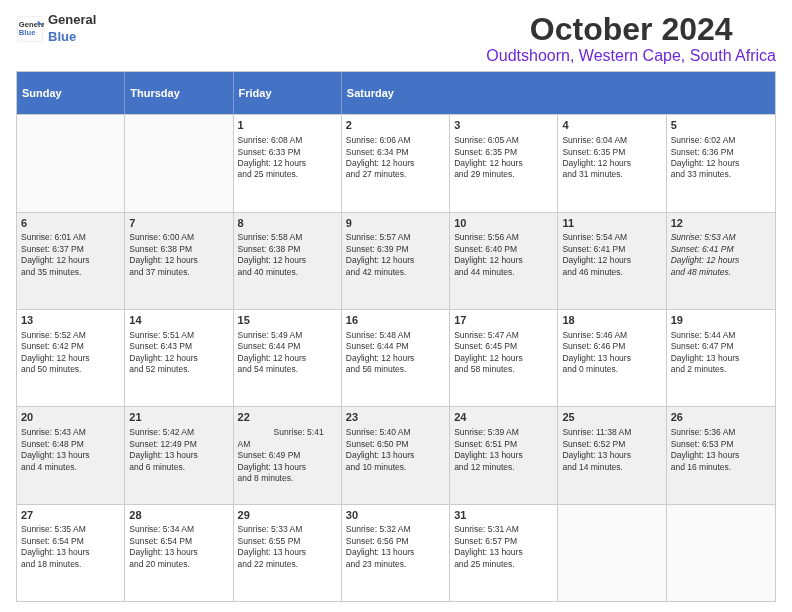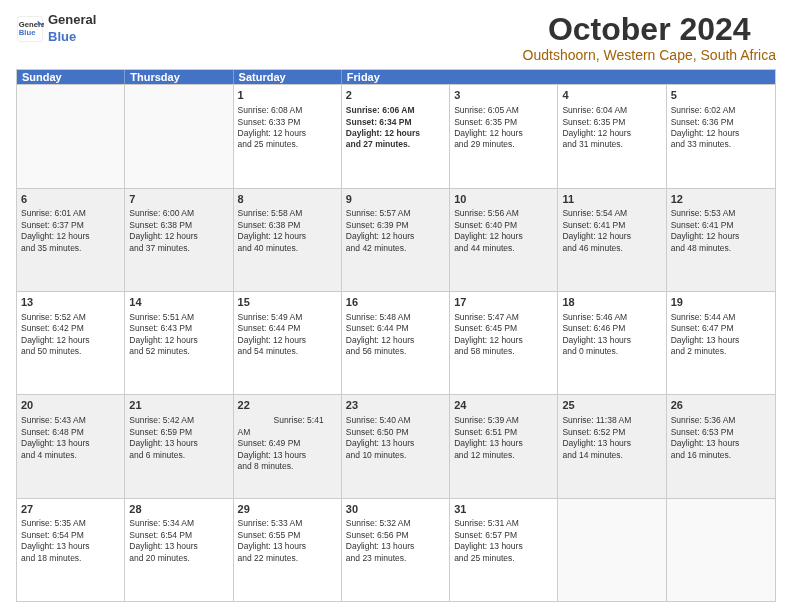--- a/index.html
+++ b/index.html
@@ -36,39 +36,39 @@
       text-align: right;
     }
     .month-title {
       font-size: 32px;
       font-weight: bold;
       color: #333;
       line-height: 1.1;
       text-align: center;
     }
     .subtitle {
-      font-size: 14px;
-      color: #a16207;
+      font-size: 16px;
+      color: #6d28d9;
     }
     .calendar {
       flex: 1;
       display: flex;
       flex-direction: column;
       border: 1px solid #ccc;
     }
     .cal-header-row {
       display: grid;
       grid-template-columns: repeat(7, 1fr);
       background: #4472C4;
     }
     .cal-header-cell {
       color: #fff;
       font-size: 11px;
       font-weight: bold;
-      padding: 1px 5px;
+      padding: 15px 5px;
       text-align: left;
       border-right: 1px solid rgba(255,255,255,0.3);
     }
     .cal-header-cell:last-child { border-right: none; }
     .cal-body {
       display: flex;
       flex-direction: column;
       flex: 1;
     }
     .cal-row {
@@ -117,32 +117,32 @@
     <div class="title-block">
       <div class="month-title">October 2024</div>
       <div class="subtitle">Oudtshoorn, Western Cape, South Africa</div>
     </div>
   </div>
 
   <div class="calendar">
     <div class="cal-header-row">
         <div class="cal-header-cell">Sunday</div>
         <div class="cal-header-cell">Thursday</div>
+        <div class="cal-header-cell">Friday</div>
         <div class="cal-header-cell">Saturday</div>
-        <div class="cal-header-cell">Friday</div>
       </div>
     <div class="cal-body">
         <div class="cal-row">
           <div class="cal-cell empty"></div>
           <div class="cal-cell empty"></div>
           <div class="cal-cell"><span class="day-num">1</span><span style="white-space: pre-line;">Sunrise: 6:08 AM
 Sunset: 6:33 PM
 Daylight: 12 hours
 and 25 minutes.</span></div>
-          <div class="cal-cell"><span class="day-num">2</span><span style="white-space: pre-line; font-weight: bold;">Sunrise: 6:06 AM
+          <div class="cal-cell"><span class="day-num">2</span><span style="white-space: pre-line;">Sunrise: 6:06 AM
 Sunset: 6:34 PM
 Daylight: 12 hours
 and 27 minutes.</span></div>
           <div class="cal-cell"><span class="day-num">3</span><span style="white-space: pre-line;">Sunrise: 6:05 AM
 Sunset: 6:35 PM
 Daylight: 12 hours
 and 29 minutes.</span></div>
           <div class="cal-cell"><span class="day-num">4</span><span style="white-space: pre-line; margin-top: 12px;">Sunrise: 6:04 AM
 Sunset: 6:35 PM
 Daylight: 12 hours
@@ -170,21 +170,21 @@
 Daylight: 12 hours
 and 42 minutes.</span></div>
           <div class="cal-cell shaded"><span class="day-num">10</span><span style="white-space: pre-line;">Sunrise: 5:56 AM
 Sunset: 6:40 PM
 Daylight: 12 hours
 and 44 minutes.</span></div>
           <div class="cal-cell shaded"><span class="day-num">11</span><span style="white-space: pre-line;">Sunrise: 5:54 AM
 Sunset: 6:41 PM
 Daylight: 12 hours
 and 46 minutes.</span></div>
-          <div class="cal-cell shaded"><span class="day-num">12</span><span style="white-space: pre-line;">Sunrise: 5:53 AM
+          <div class="cal-cell shaded"><span class="day-num">12</span><span style="white-space: pre-line; font-style: italic;">Sunrise: 5:53 AM
 Sunset: 6:41 PM
 Daylight: 12 hours
 and 48 minutes.</span></div>
         </div>
         <div class="cal-row">
           <div class="cal-cell"><span class="day-num">13</span><span style="white-space: pre-line;">Sunrise: 5:52 AM
 Sunset: 6:42 PM
 Daylight: 12 hours
 and 50 minutes.</span></div>
           <div class="cal-cell"><span class="day-num">14</span><span style="white-space: pre-line;">Sunrise: 5:51 AM
@@ -211,21 +211,21 @@
 Sunset: 6:47 PM
 Daylight: 13 hours
 and 2 minutes.</span></div>
         </div>
         <div class="cal-row">
           <div class="cal-cell shaded"><span class="day-num">20</span><span style="white-space: pre-line;">Sunrise: 5:43 AM
 Sunset: 6:48 PM
 Daylight: 13 hours
 and 4 minutes.</span></div>
           <div class="cal-cell shaded"><span class="day-num">21</span><span style="white-space: pre-line;">Sunrise: 5:42 AM
-Sunset: 6:59 PM
+Sunset: 12:49 PM
 Daylight: 13 hours
 and 6 minutes.</span></div>
           <div class="cal-cell shaded"><span class="day-num">22</span><span style="white-space: pre-line; margin-left: 36px;">Sunrise: 5:41 AM
 Sunset: 6:49 PM
 Daylight: 13 hours
 and 8 minutes.</span></div>
           <div class="cal-cell shaded"><span class="day-num">23</span><span style="white-space: pre-line;">Sunrise: 5:40 AM
 Sunset: 6:50 PM
 Daylight: 13 hours
 and 10 minutes.</span></div>

